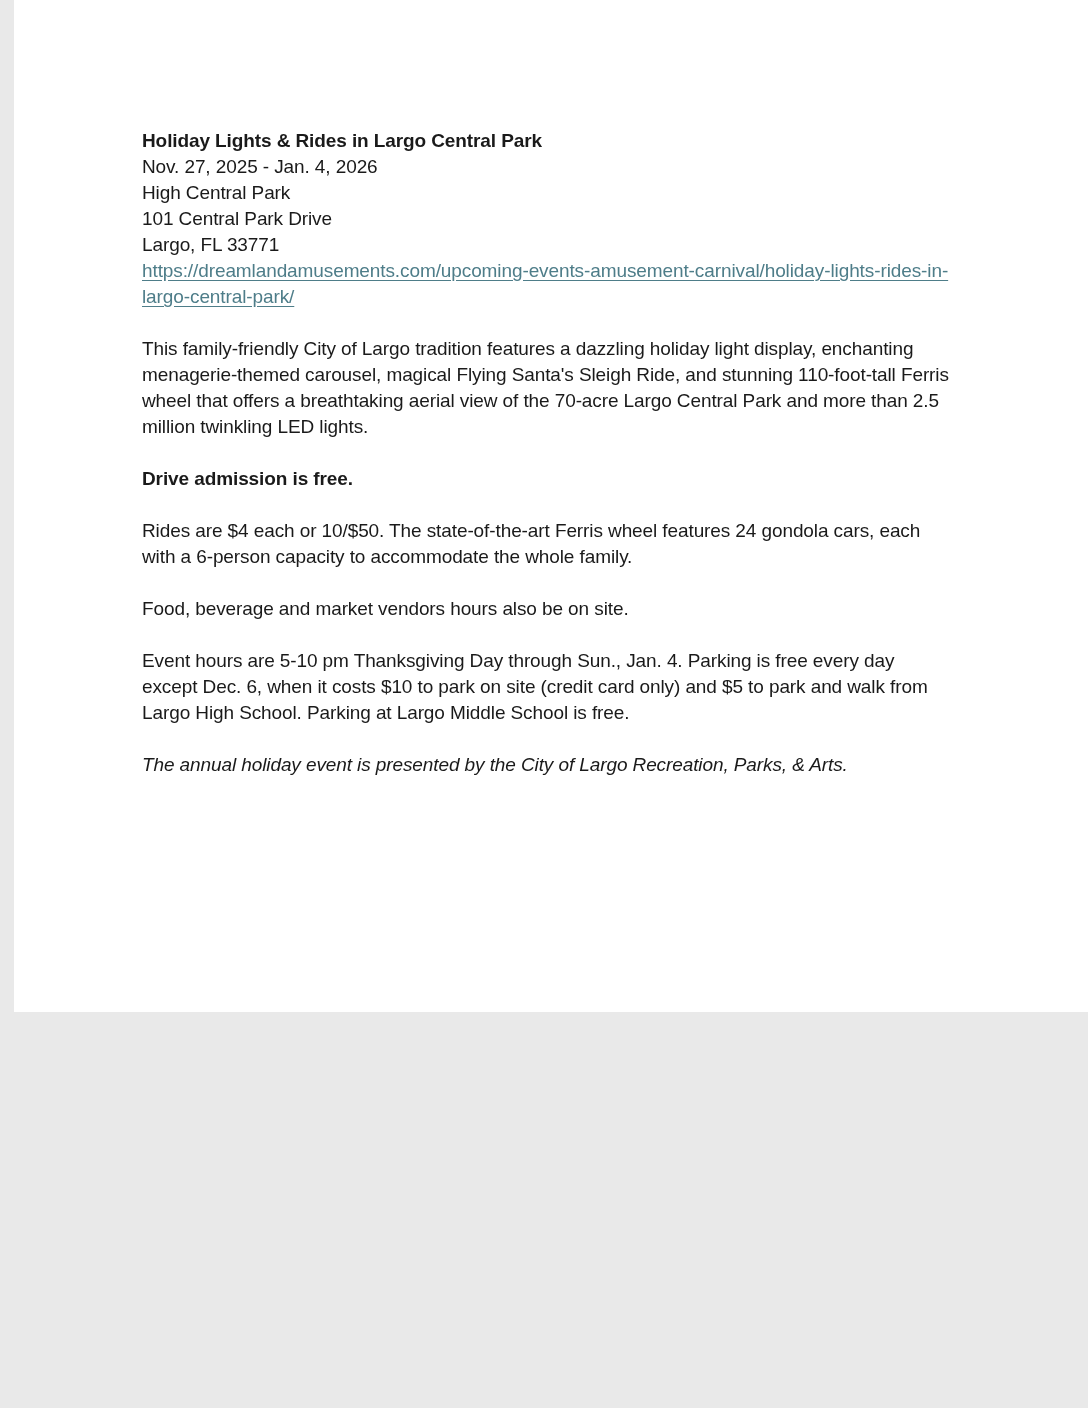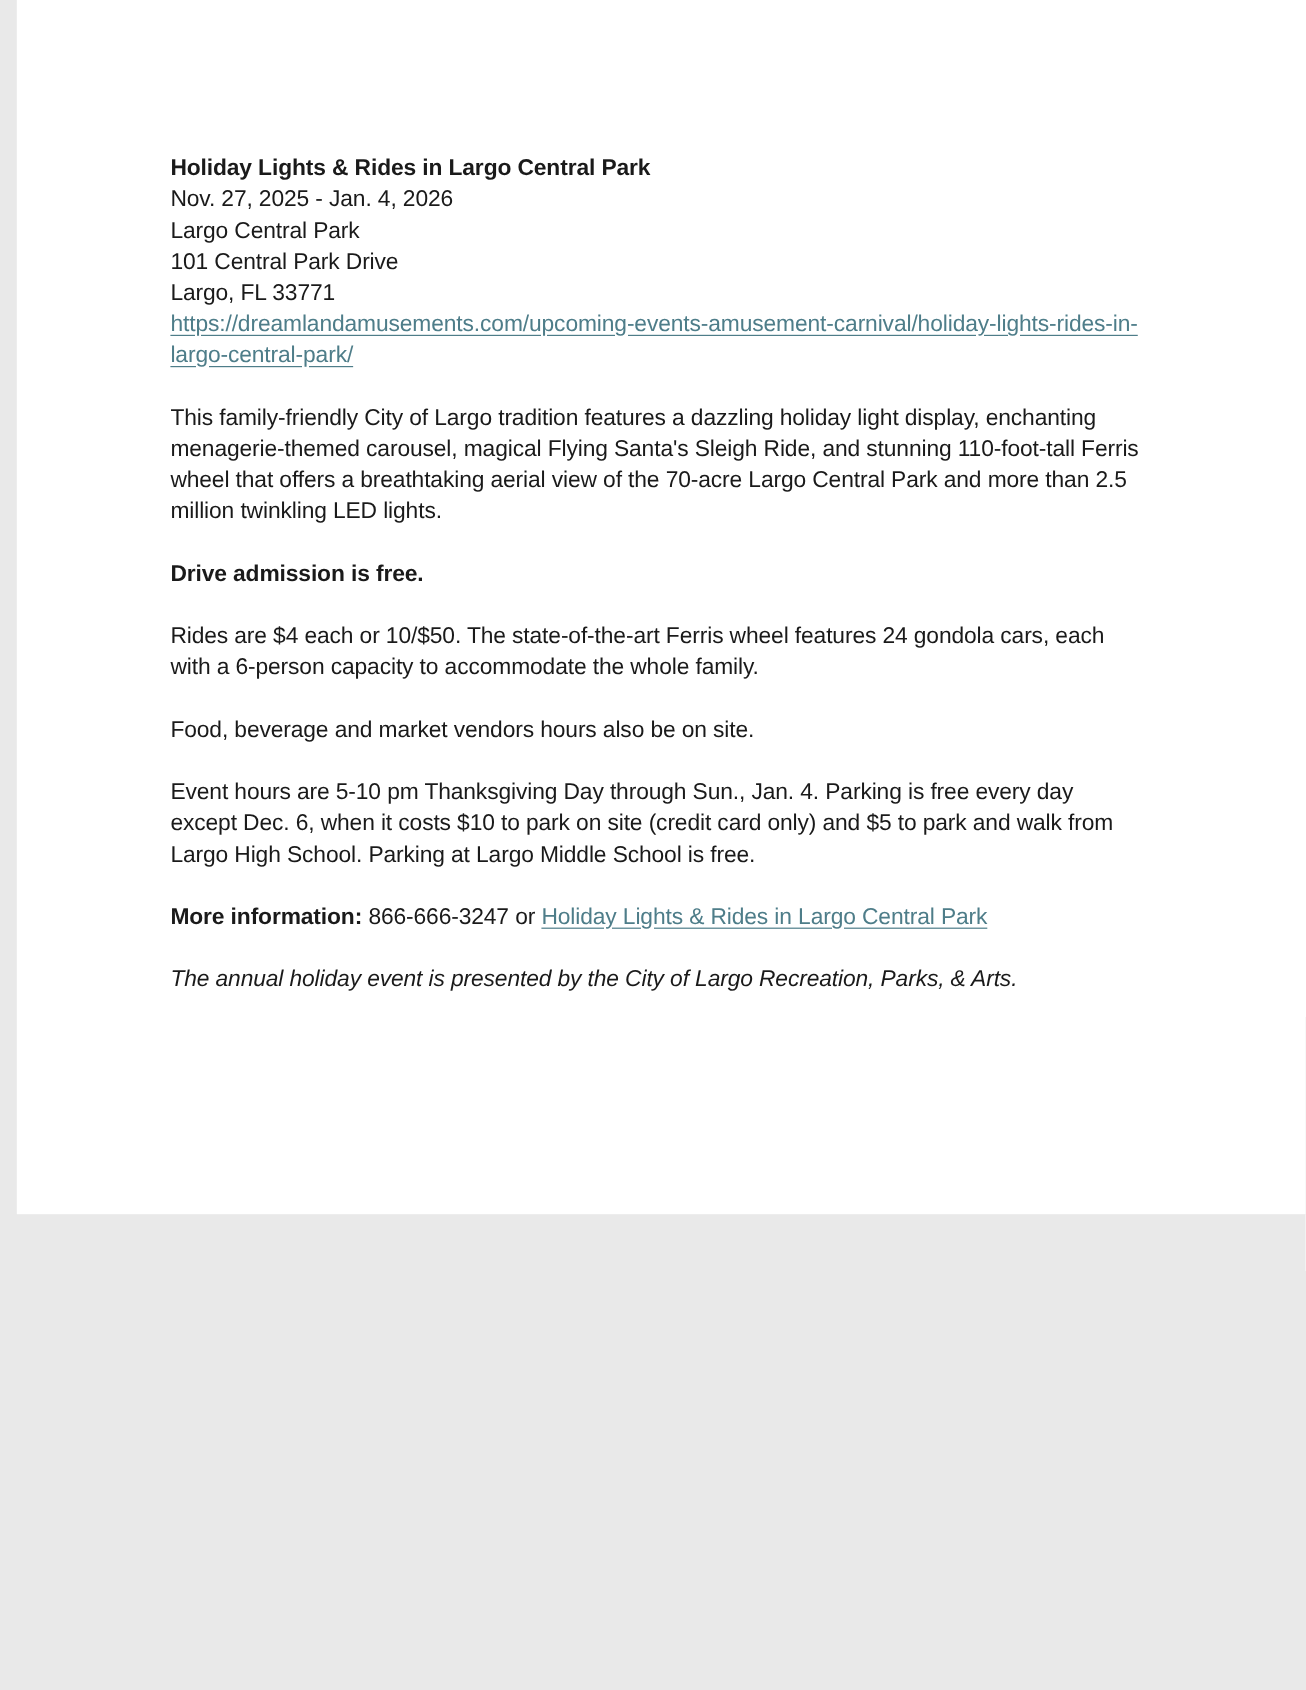--- a/index.html
+++ b/index.html
@@ -42,39 +42,34 @@
 </style>
 </head>
 <body>
 
 <div class="page">
   <div class="content">
 
     <p>
       <strong>Holiday Lights &amp; Rides in Largo Central Park</strong><br>
       <span>Nov. 27, 2025 - Jan. 4, 2026</span><br>
-      <span>Largo Central Park</span><br>
+      <span>High Central Park</span><br>
       <span>101 Central Park Drive</span><br>
       <span>Largo, FL 33771</span><br>
       <a class="link" href="#">https://dreamlandamusements.com/upcoming-events-amusement-carnival/holiday-lights-rides-in-largo-central-park/</a>
     </p>
 
     <p>This family-friendly City of Largo tradition features a dazzling holiday light display, enchanting menagerie-themed carousel, magical Flying Santa's Sleigh Ride, and stunning 110-foot-tall Ferris wheel that offers a breathtaking aerial view of the 70-acre Largo Central Park and more than 2.5 million twinkling LED lights.</p>
 
     <p class="bold">Drive admission is free.</p>
 
     <p>Rides are $4 each or 10/$50. The state-of-the-art Ferris wheel features 24 gondola cars, each with a 6-person capacity to accommodate the whole family.</p>
 
     <p>Food, beverage and market vendors hours also be on site.</p>
 
 
     <p>Event hours are 5-10 pm Thanksgiving Day through Sun., Jan. 4. Parking is free every day except Dec. 6, when it costs $10 to park on site (credit card only) and $5 to park and walk from Largo High School. Parking at Largo Middle School is free.</p>
 
-    <p>
-      <strong>More information:</strong>
-      <span>866-666-3247 or</span>
-      <a class="link" href="#">Holiday Lights &amp; Rides in Largo Central Park</a>
-    </p>
 
     <p class="italic">The annual holiday event is presented by the City of Largo Recreation, Parks, &amp; Arts.</p>
 
   </div>
 </div>
 
 </body></html>

